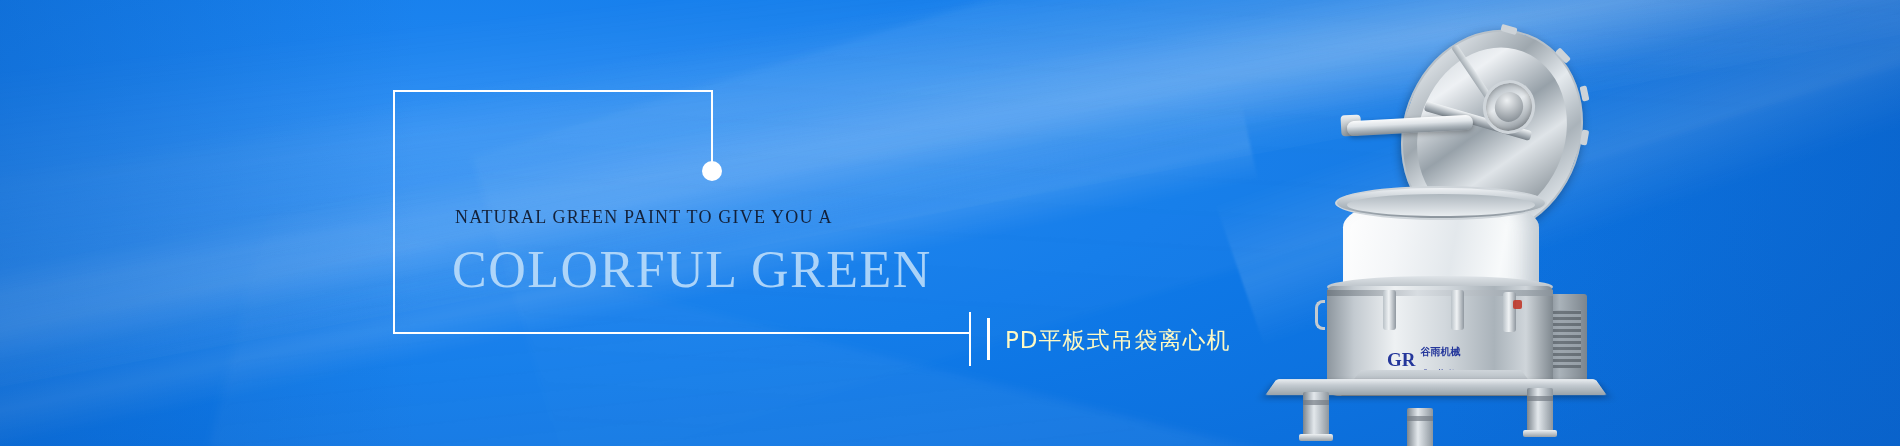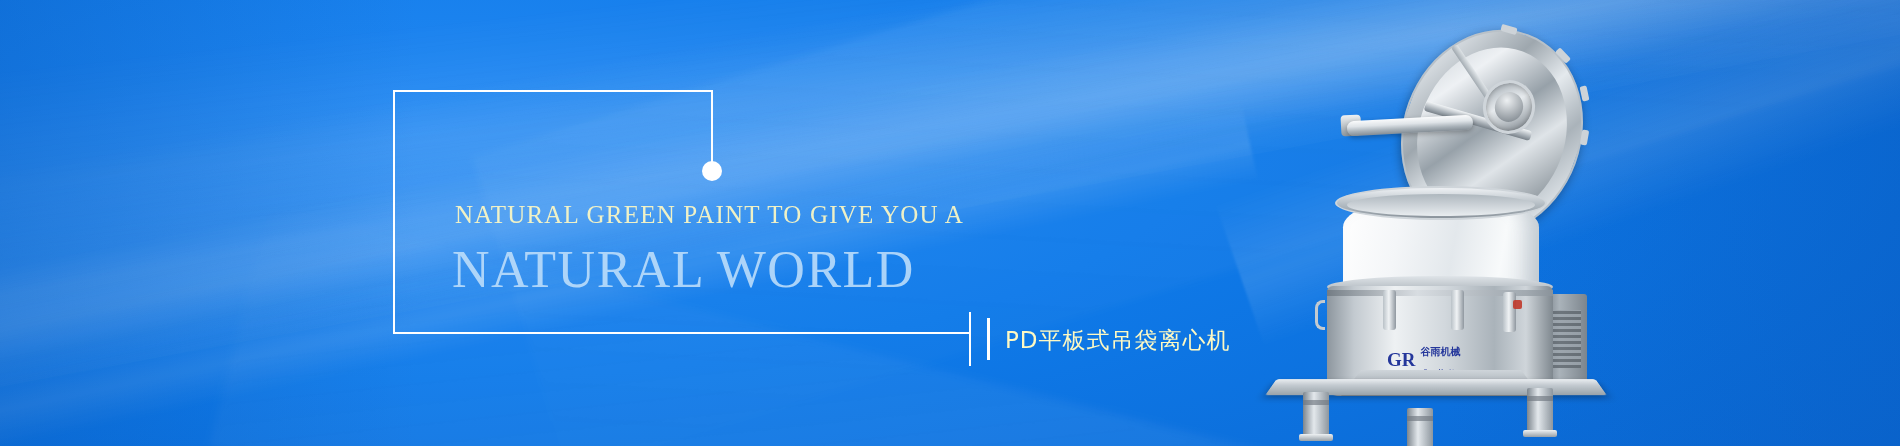--- a/index.html
+++ b/index.html
@@ -143,24 +143,24 @@
     letter-spacing: 3px;
     color: #ffffff;
     font-weight: 400;
     white-space: nowrap;
     font-family: "DejaVu Sans", "Liberation Sans", sans-serif;
   }
   .headline .gap { display: inline-block; width: 88px; }
 
   .sub-en {
     position: absolute;
-    left: 455px; top: 201px;
-    font-size: 25px;
+    left: 455px; top: 207px;
+    font-size: 18px;
     letter-spacing: 1.2px;
-    color: #fef9c3;
+    color: #0f172a;
     font-family: "Liberation Serif", "DejaVu Serif", serif;
     white-space: nowrap;
     opacity: 0.92;
   }
 
   .big-en {
     position: absolute;
     left: 452px; top: 240px;
     font-size: 52px;
     letter-spacing: 1.5px;
@@ -448,21 +448,21 @@
     <div class="frame-line f-bottom"></div>
   </div>
   <div class="drop-line"></div>
   <div class="drop-dot"></div>
 
   <div class="conn-v-tall"></div>
   <div class="conn-v-short"></div>
 
 
   <div class="sub-en">NATURAL GREEN PAINT TO GIVE YOU A</div>
-  <div class="big-en">NATURAL WORLD</div>
+  <div class="big-en">COLORFUL GREEN</div>
   <div class="product-label">PD平板式吊袋离心机</div>
 
   <div class="machine">
     <div class="m-part lid-outer"></div>
     <div class="m-part lid-inner"></div>
     <div class="m-part lid-spoke2"></div>
     <div class="m-part lid-spoke"></div>
     <div class="m-part lid-hub"></div>
     <div class="m-part lid-hub-in"></div>
     <div class="m-part clamp cl1"></div>

